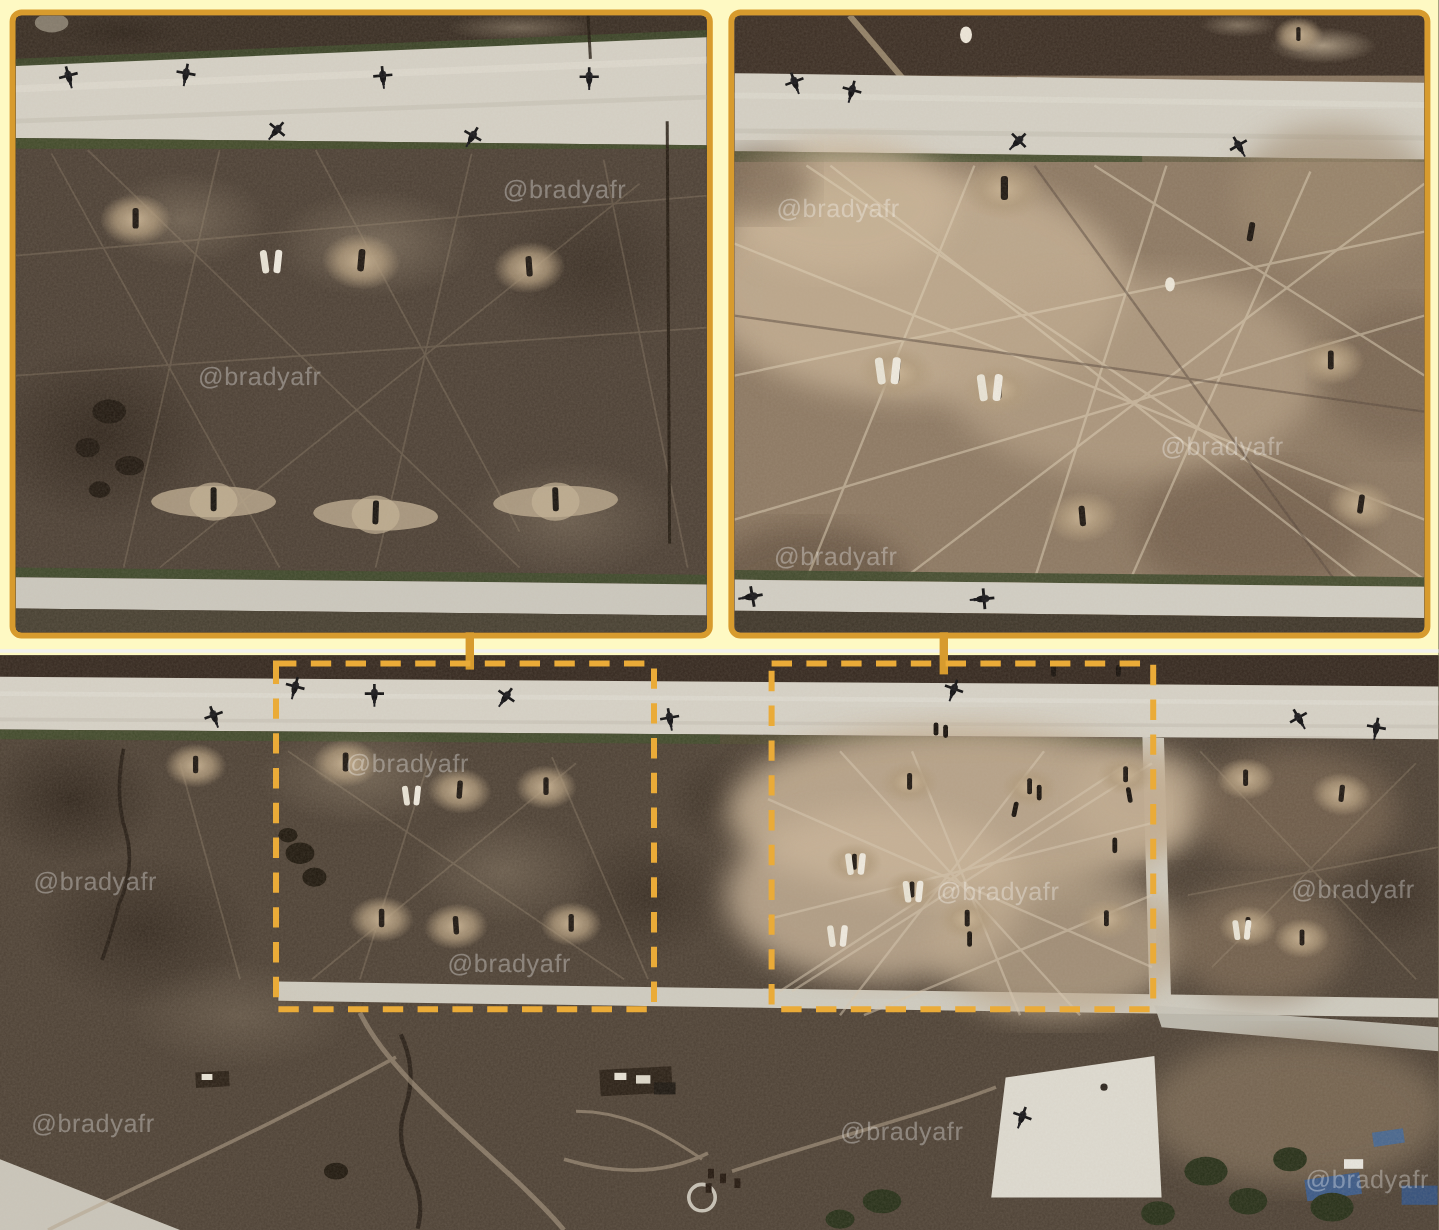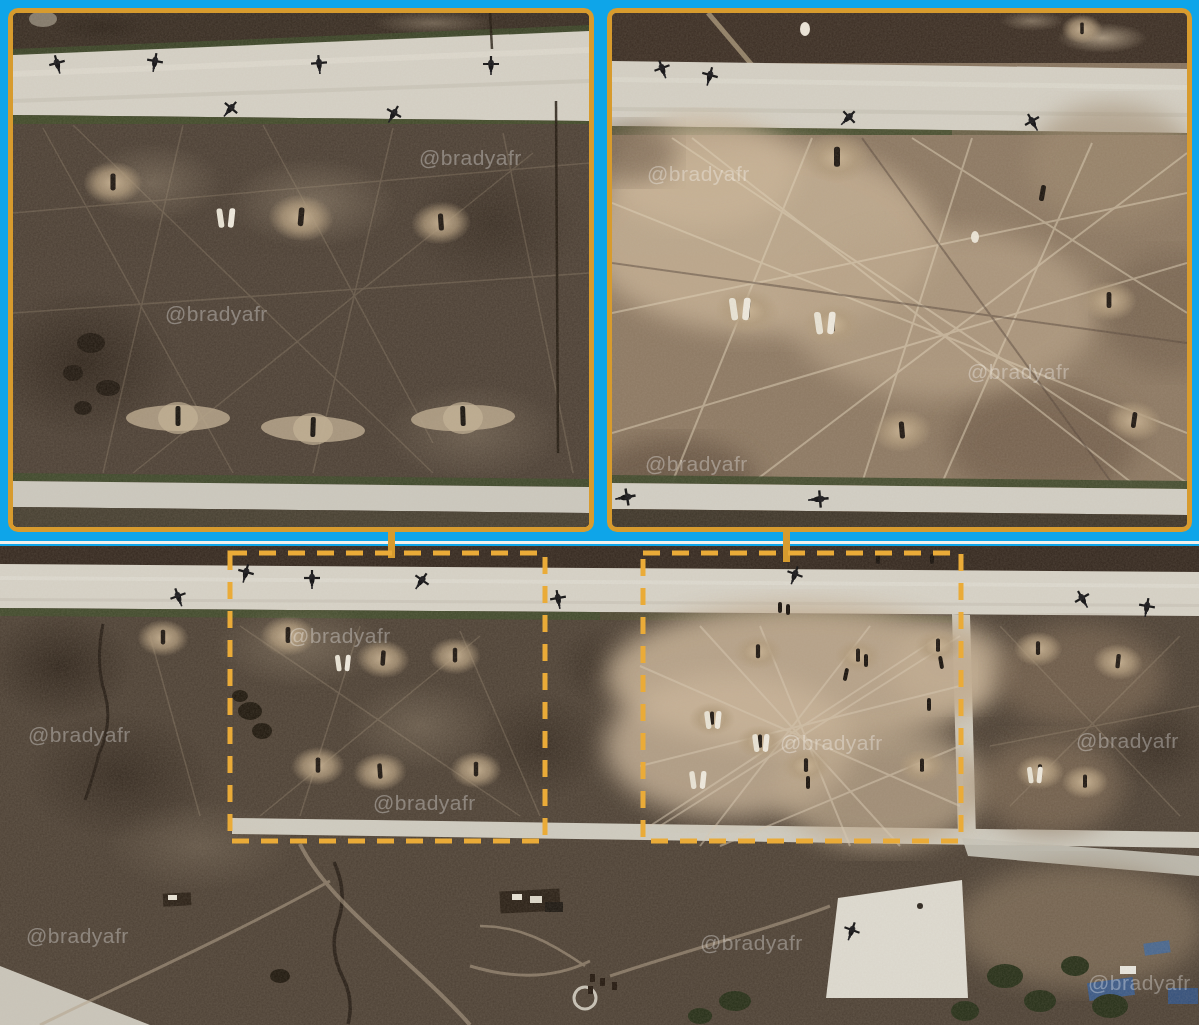--- a/index.html
+++ b/index.html
@@ -1,16 +1,16 @@
 <!DOCTYPE html>
 <html><head>
 <meta charset="utf-8">
 <style>
   html,body{margin:0;padding:0;background:#000;}
-  #stage{position:relative;width:1199px;height:1025px;background:#0ea5e9;overflow:hidden;
+  #stage{position:relative;width:1199px;height:1025px;background:#fef9c3;overflow:hidden;
          font-family:"Liberation Sans",sans-serif;}
   .inset{position:absolute;border:5px solid #d79b2e;border-radius:10px;overflow:hidden;background:#4a3e33;}
   #inset-left{left:8px;top:8px;width:576px;height:514px;}
   #inset-right{left:607px;top:8px;width:575px;height:514px;}
   #divider{position:absolute;left:0;top:541px;width:1199px;height:3px;background:#f2f1ed;}
   #overview{position:absolute;left:0;top:546px;width:1199px;height:479px;background:#4e4236;overflow:hidden;}
   #overlay{position:absolute;left:0;top:0;width:1199px;height:1025px;pointer-events:none;}
   svg{display:block;}
   .wm{font-family:"Liberation Sans",sans-serif;font-size:21px;letter-spacing:.5px;fill:#ffffff;opacity:.32;}
   .grain{opacity:.55;}

